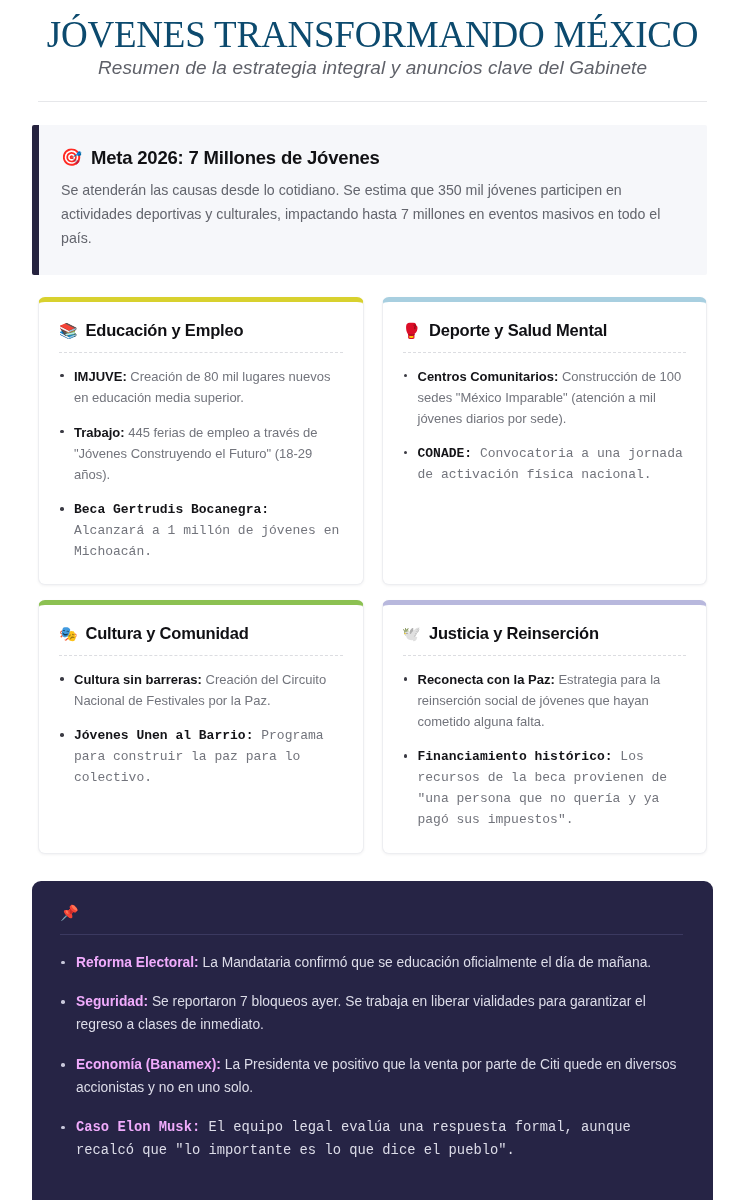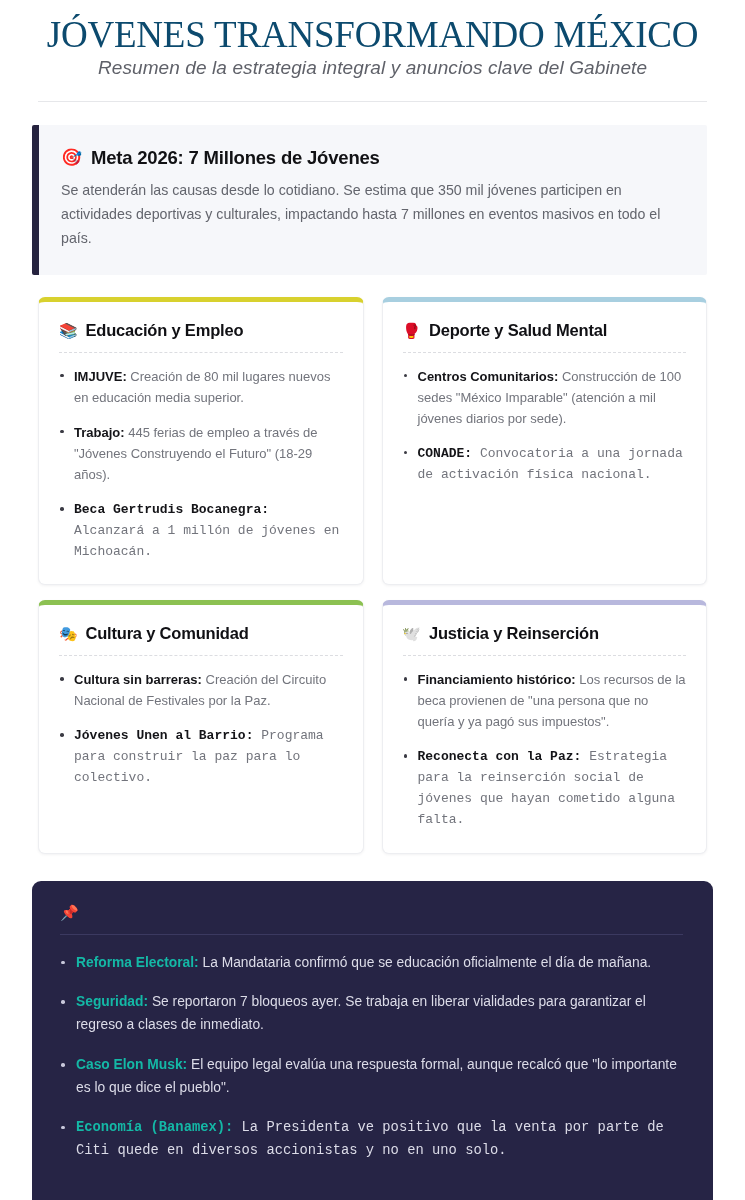--- a/index.html
+++ b/index.html
@@ -189,21 +189,21 @@
     line-height: 1.66;
     margin-bottom: 17px;
     padding-left: 16px;
   }
 
   .agenda .bullets li::before {
     background: #c9c9dc;
     top: 9px;
   }
 
-  .agenda .bullets b { color: #14b8a6; }
+  .agenda .bullets b { color: #f0abfc; }
 </style>
 </head>
 <body>
 
 <div class="page">
 
   <header class="header">
     <h1 class="masthead">JÓVENES TRANSFORMANDO MÉXICO</h1>
     <div class="subtitle">Resumen de la estrategia integral y anuncios clave del Gabinete</div>
     <hr class="header-rule">
@@ -258,35 +258,35 @@
       </ul>
     </article>
 
     <article class="card" id="card-3" style="border-top-color: rgb(184, 184, 221);">
       <div class="card-title">
         <span class="emoji">🕊️</span>
         <span>Justicia y Reinserción</span>
       </div>
       <hr class="card-sep">
       <ul class="bullets">
+        <li><b>Reconecta con la Paz:</b><span> Estrategia para la reinserción social de jóvenes que hayan cometido alguna falta.</span></li>
         <li><b>Financiamiento histórico:</b><span> Los recursos de la beca provienen de "una persona que no quería y ya pagó sus impuestos".</span></li>
-        <li><b>Reconecta con la Paz:</b><span> Estrategia para la reinserción social de jóvenes que hayan cometido alguna falta.</span></li>
       </ul>
     </article>
 
   </section>
 
   <section class="agenda-wrap">
     <div class="agenda">
       <div class="agenda-title">
         <span class="emoji">📌</span>
       </div>
       <hr class="agenda-sep">
       <ul class="bullets">
         <li><b>Reforma Electoral:</b><span> La Mandataria confirmó que se educación oficialmente el día de mañana.</span></li>
         <li><b>Seguridad:</b><span> Se reportaron 7 bloqueos ayer. Se trabaja en liberar vialidades para garantizar el regreso a clases de inmediato.</span></li>
+        <li><b>Economía (Banamex):</b><span> La Presidenta ve positivo que la venta por parte de Citi quede en diversos accionistas y no en uno solo.</span></li>
         <li><b>Caso Elon Musk:</b><span> El equipo legal evalúa una respuesta formal, aunque recalcó que "lo importante es lo que dice el pueblo".</span></li>
-        <li><b>Economía (Banamex):</b><span> La Presidenta ve positivo que la venta por parte de Citi quede en diversos accionistas y no en uno solo.</span></li>
       </ul>
     </div>
   </section>
 
 </div>
 
 </body></html>

